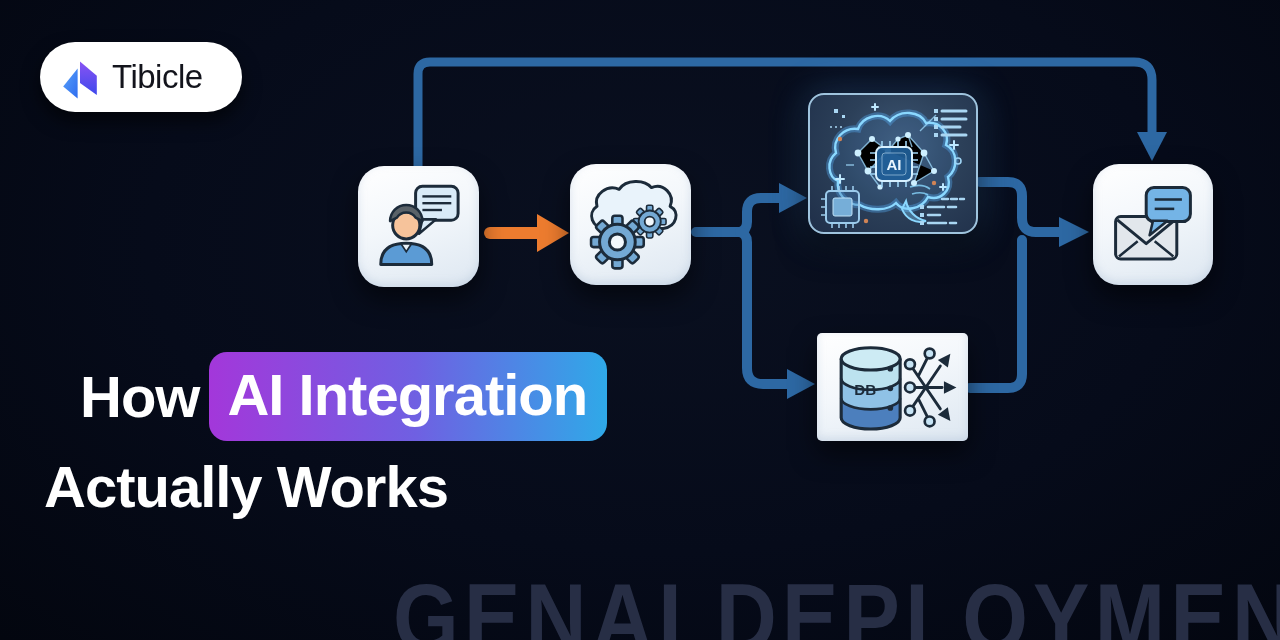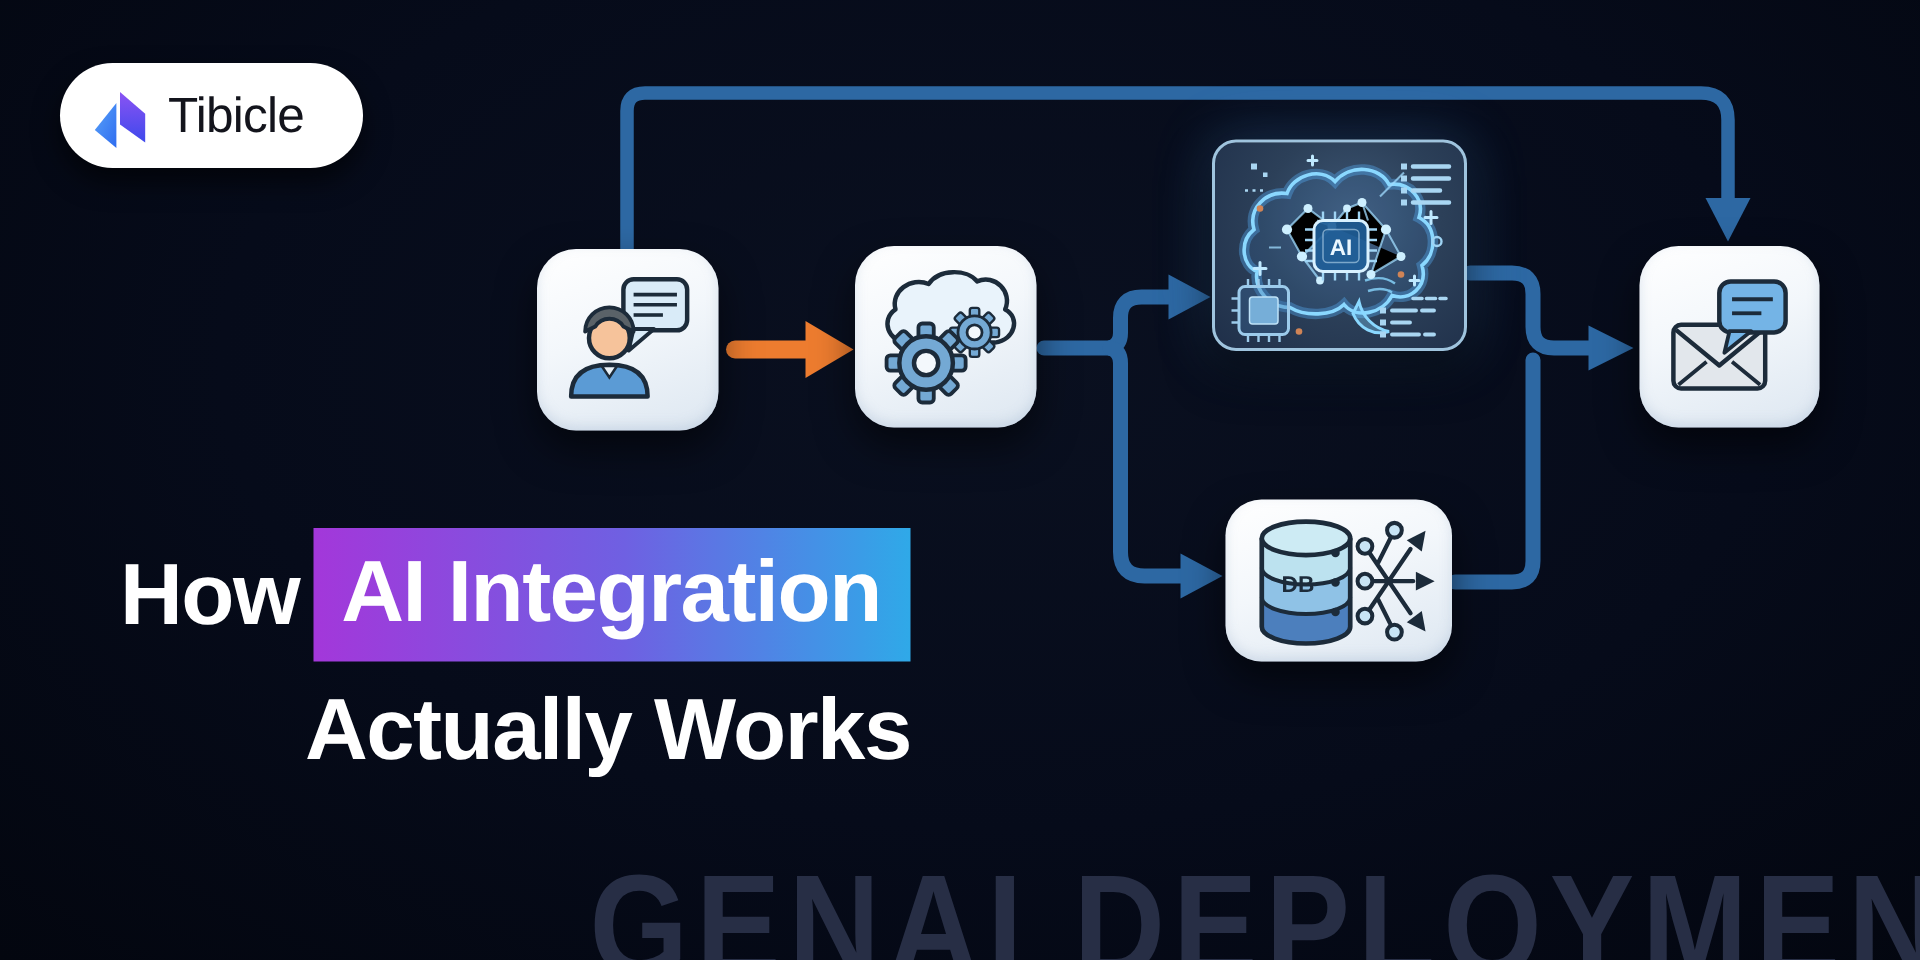--- a/index.html
+++ b/index.html
@@ -17,40 +17,41 @@
   }
   .brand-name{font-size:33px;font-weight:400;color:#13141c;letter-spacing:-.5px;margin-left:8px;}
   
   .headline{position:absolute;left:44px;top:352px;z-index:5;color:#ffffff;}
   .headline-row{display:flex;align-items:center;}
   .hl-prefix{font-size:58px;font-weight:700;letter-spacing:-1px;margin-right:10px;margin-left:36px;}
   .hl-highlight{
     font-size:58px;font-weight:700;letter-spacing:-1px;color:#fff;
     padding:9px 20px 13px 18px;
     background:linear-gradient(90deg,#A337DA 0%,#6F60E2 52%,#2FA9E8 100%);
-  }
-  .hl-line2{font-size:58px;font-weight:700;letter-spacing:-1px;margin-top:12px;text-align:right;}
+    border-radius:18px;
+  }
+  .hl-line2{font-size:58px;font-weight:700;letter-spacing:-1px;margin-top:12px;}
   
   .watermark{
     position:absolute;left:393px;top:570px;z-index:0;
     font-size:96px;font-weight:700;letter-spacing:6px;line-height:1;
     color:#272e45;white-space:nowrap;
     transform:scaleX(.88);transform-origin:0 0;
   }
   
   .connectors{position:absolute;left:0;top:0;z-index:1;}
   .node{
     position:absolute;z-index:2;display:flex;align-items:center;justify-content:center;
     background:linear-gradient(160deg,#ffffff 0%,#f3f7fb 45%,#dde7f1 100%);
     border-radius:26px;
     box-shadow:0 12px 26px rgba(0,0,0,.55), inset 0 -3px 8px rgba(160,180,205,.35);
   }
   .node-user{left:358px;top:166px;width:121px;height:121px;}
   .node-gears{left:570px;top:164px;width:121px;height:121px;}
-  .node-db{left:817px;top:333px;width:151px;height:108px;border-radius:24px;}
+  .node-db{left:817px;top:333px;width:151px;height:108px;border-radius:5px;}
   .node-mail{left:1093px;top:164px;width:120px;height:121px;}
   .node-ai{
     left:808px;top:93px;width:170px;height:141px;border-radius:16px;
     background:radial-gradient(circle at 55% 38%, #3f5977 0%, #2c4059 48%, #1f2f49 100%);
     border:2px solid #9fc4de;box-sizing:border-box;
     box-shadow:0 14px 30px rgba(0,0,0,.6), 0 0 38px rgba(80,160,240,.30);
     justify-content:center;
   }
 </style>
 </head>

